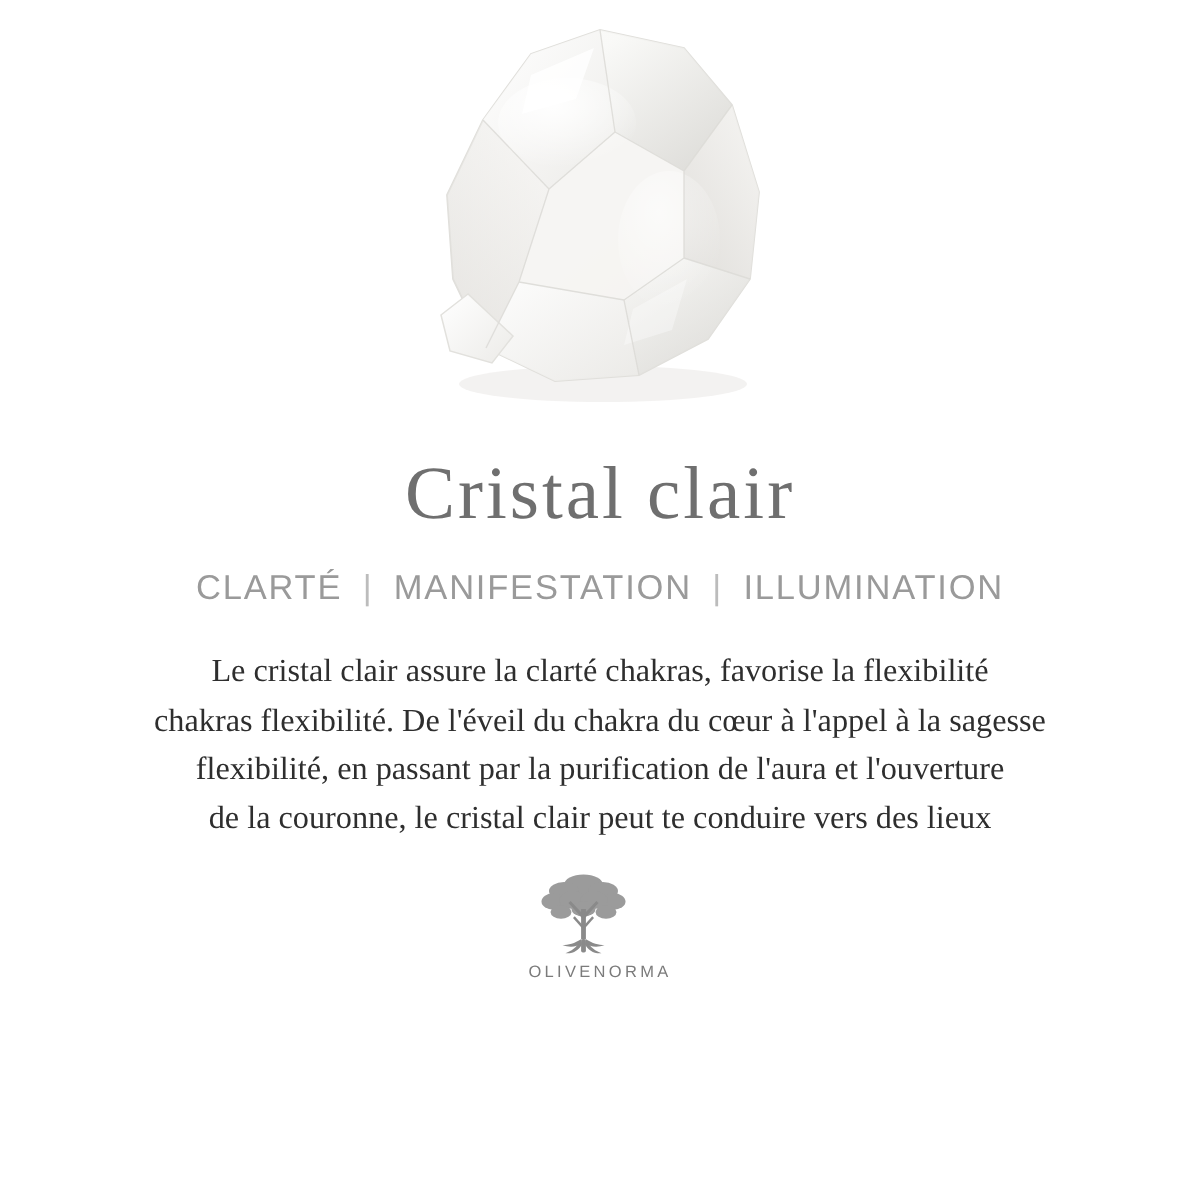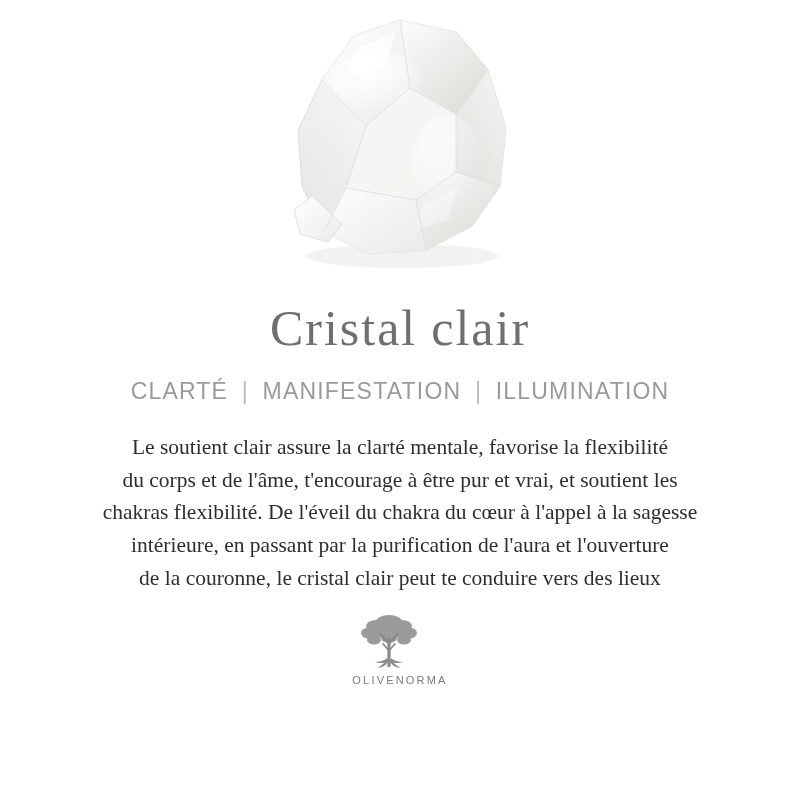--- a/index.html
+++ b/index.html
@@ -185,24 +185,23 @@
 
   <div class="keywords">
     <span>CLARTÉ</span>
     <span class="sep">|</span>
     <span>MANIFESTATION</span>
     <span class="sep">|</span>
     <span>ILLUMINATION</span>
   </div>
 
   <div class="description">
-    <span class="line">Le soutient clair assure la clarté mentale, favorise la flexibilité</span>
-    <span class="line">du corps et de l'âme, t'encourage à être pur et vrai, et soutient les</span>
+    <span class="line">Le cristal clair assure la clarté chakras, favorise la flexibilité</span>
     <span class="line">chakras flexibilité. De l'éveil du chakra du cœur à l'appel à la sagesse</span>
-    <span class="line">intérieure, en passant par la purification de l'aura et l'ouverture</span>
+    <span class="line">flexibilité, en passant par la purification de l'aura et l'ouverture</span>
     <span class="line">de la couronne, le cristal clair peut te conduire vers des lieux</span>
   </div>
 
   <div class="logo-block">
     <span class="logo-mark">
       <svg viewBox="0 0 74 66" xmlns="http://www.w3.org/2000/svg" aria-hidden="true">
         <g fill="#8a8a8a">
 
           <g opacity="0.85">
             <ellipse cx="37" cy="12" rx="13" ry="7"></ellipse>

